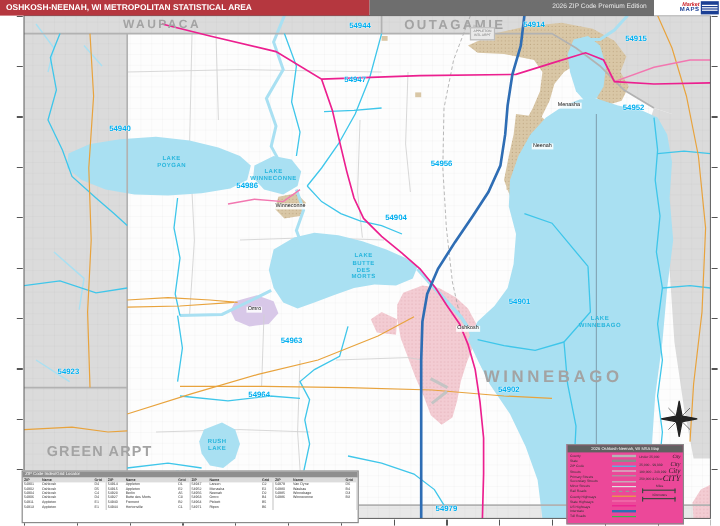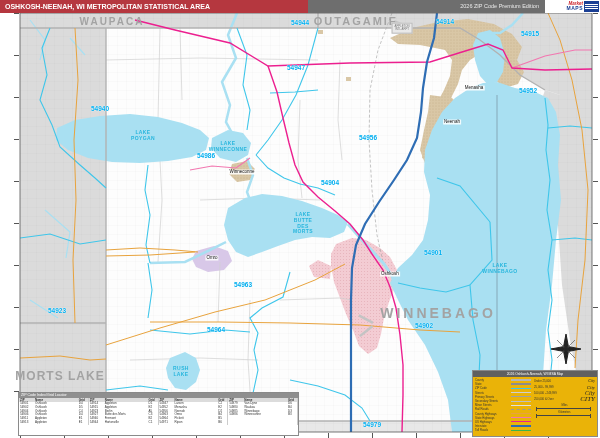--- a/index.html
+++ b/index.html
@@ -21,42 +21,42 @@
   
   .map-svg{position:absolute;left:0;top:0;z-index:1;}
   .tick-left,.tick-right{position:absolute;top:13px;width:5px;height:419px;
       background:repeating-linear-gradient(180deg,#555 0 1px,transparent 1px 42px);}
   .tick-left{left:14px;} .tick-right{left:593px;}
   .tick-bottom{position:absolute;left:20px;top:433px;width:572px;height:5px;
       background:repeating-linear-gradient(90deg,#555 0 1px,transparent 1px 44px);}
   
   .label-layer{position:absolute;left:0;top:0;width:600px;height:438px;z-index:5;pointer-events:none;}
   .county-label{position:absolute;transform:translate(-50%,-50%);color:#a3a3a3;font-weight:bold;
-                white-space:nowrap;}
+                white-space:nowrap;margin-left:23px;}
   .zip-label{position:absolute;transform:translate(-50%,-50%);color:#00aeef;font-weight:bold;
              font-size:6.5px;white-space:nowrap;text-shadow:0 0 1px #fff,0 0 1px #fff;}
   .water-label{position:absolute;transform:translate(-50%,-50%);color:#29b6dd;font-weight:bold;
                font-size:5px;text-align:center;line-height:1.15;letter-spacing:.4px;white-space:nowrap;}
   .water-label span{display:block;}
   .city-label{position:absolute;transform:translate(-50%,-50%);color:#111;font-size:4.5px;
               background:rgba(255,255,255,.85);padding:0 1px;line-height:1.1;white-space:nowrap;}
   .stamp{position:absolute;transform:translate(-50%,-50%);background:#e9e9e9;border:.5px solid #bbb;
          color:#777;font-size:2.8px;text-align:center;line-height:1.2;padding:1px 2px;white-space:nowrap;}
   .stamp span{display:block;}
   
   .index-panel{position:absolute;left:18px;top:392px;width:281px;height:44px;background:#fff;
                border:1px solid #8a8a8a;z-index:20;font-size:3px;color:#333;box-sizing:border-box;}
   .index-title{background:#8f8f8f;color:#fff;font-size:3.6px;line-height:5px;height:5px;padding-left:2px;}
   .index-cols{display:flex;}
   .index-col{flex:1;border-right:.5px solid #ccc;}
   .index-head{display:flex;background:#dcdcdc;font-weight:bold;line-height:4px;}
   .index-row{display:flex;line-height:3.8px;}
   .c-zip{width:15px;padding-left:1px;} .c-name{flex:1;} .c-grid{width:9px;}
   
-  .legend{position:absolute;left:472px;top:370px;width:126px;height:67px;background:#eab308;
+  .legend{position:absolute;left:472px;top:370px;width:98px;height:67px;background:#ec4899;
           border:1px solid #8a8a8a;z-index:20;box-sizing:border-box;}
   .legend-title{background:#606060;color:#fff;font-size:3.4px;line-height:6px;height:6px;text-align:center;
                 white-space:nowrap;overflow:hidden;}
   .legend-body{display:flex;padding:1px 2px;}
   .leg-left{width:56px;}
   .leg-row{display:flex;align-items:center;height:4.2px;}
   .leg-row .lab{flex:1;font-size:2.8px;color:#333;white-space:nowrap;}
   .leg-row .sample{width:20px;}
   .leg-right{flex:1;padding-left:3px;}
   .pop-row{display:flex;align-items:center;justify-content:space-between;height:6px;}
@@ -239,21 +239,21 @@
         <i></i>
         <i></i>
       </div>
   </div>
 </div>
 
 <div class="label-layer">
     <div class="county-label" style="left: 112px; top: 21px; font-size: 10px; letter-spacing: 2px;">WAUPACA</div>
     <div class="county-label" style="left: 356px; top: 21px; font-size: 11px; letter-spacing: 2px;">OUTAGAMIE</div>
     <div class="county-label" style="left: 438px; top: 313px; font-size: 14px; letter-spacing: 3px;">WINNEBAGO</div>
-    <div class="county-label" style="left: 60px; top: 376px; font-size: 12px; letter-spacing: 1px;">MORTS LAKE</div>
+    <div class="county-label" style="left: 60px; top: 376px; font-size: 12px; letter-spacing: 1px;">GREEN ARPT</div>
     <div class="zip-label" style="left: 300px; top: 22px;">54944</div>
     <div class="zip-label" style="left: 445px; top: 21px;">54914</div>
     <div class="zip-label" style="left: 530px; top: 33px;">54915</div>
     <div class="zip-label" style="left: 296px; top: 67px;">54947</div>
     <div class="zip-label" style="left: 100px; top: 108px;">54940</div>
     <div class="zip-label" style="left: 368px; top: 137px;">54956</div>
     <div class="zip-label" style="left: 206px; top: 155px;">54986</div>
     <div class="zip-label" style="left: 330px; top: 182px;">54904</div>
     <div class="zip-label" style="left: 528px; top: 90px;">54952</div>
     <div class="zip-label" style="left: 433px; top: 252px;">54901</div>

